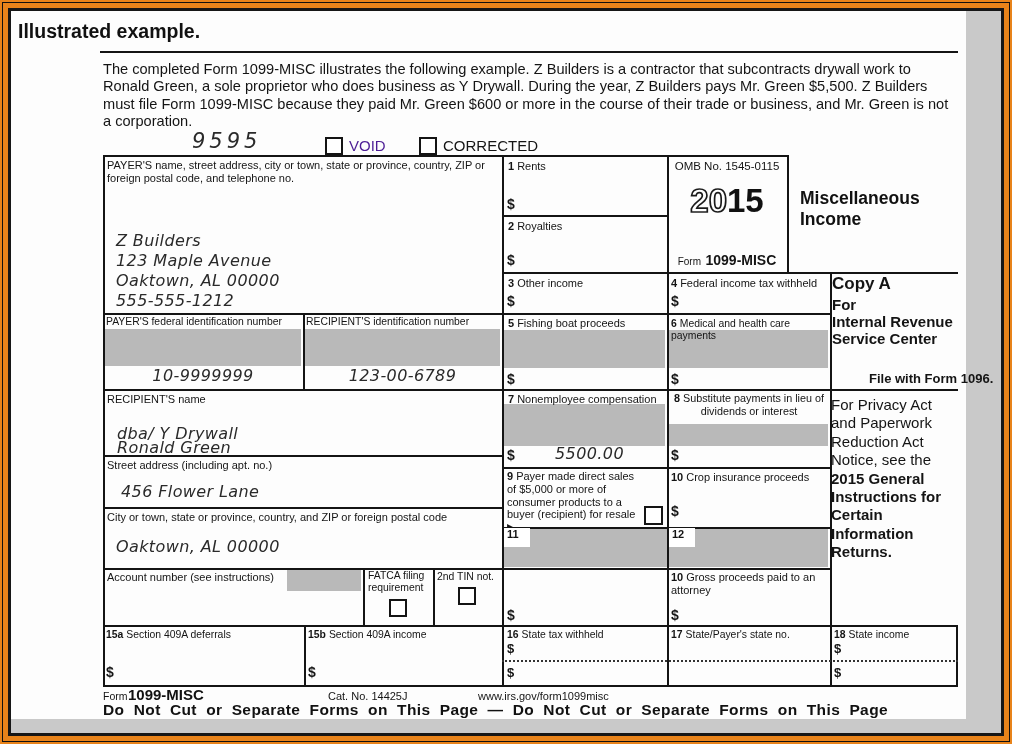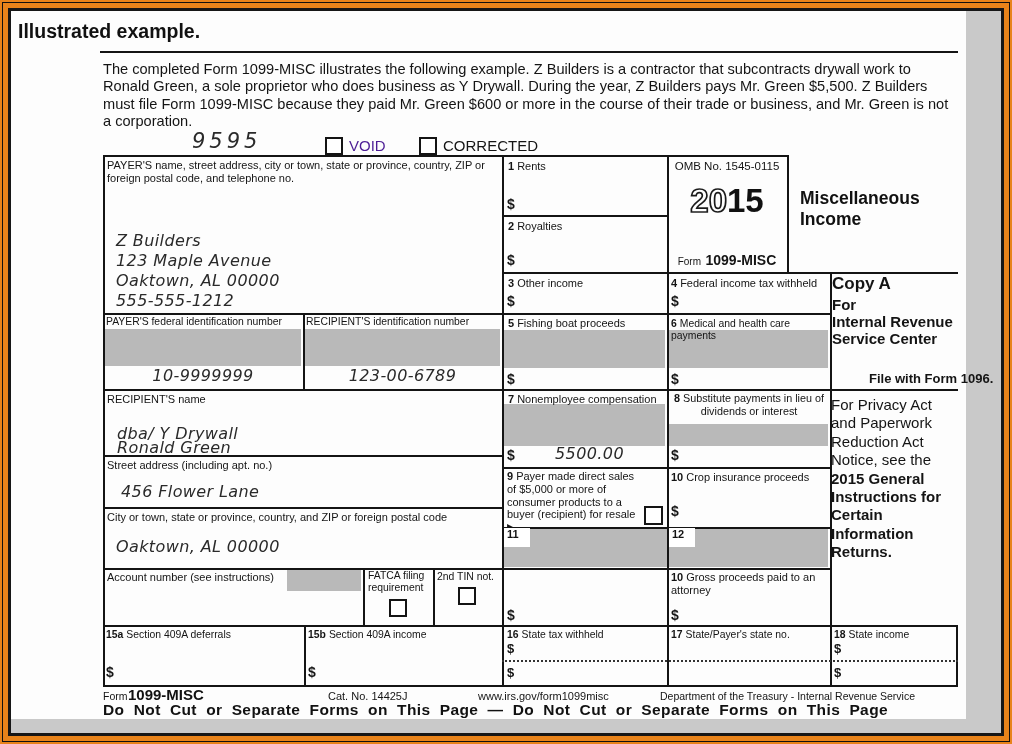--- a/index.html
+++ b/index.html
@@ -162,15 +162,14 @@
   <div class="abs dollar" style="left:507px;top:665px;font-size:13px;">$</div>
   <div class="abs lbl sm" style="left:671px;top:629px;"><span class="num">17</span><span>State/Payer's state no.</span></div>
   <div class="abs lbl sm" style="left:834px;top:629px;"><span class="num">18</span><span>State income</span></div>
   <div class="abs dollar" style="left:834px;top:641px;font-size:13px;">$</div>
   <div class="abs dollar" style="left:834px;top:665px;font-size:13px;">$</div>
 
   <div class="abs" style="left:103px;top:690px;font-size:10.5px;color:#141414;">Form</div>
   <div class="abs bold" style="left:128px;top:686px;font-size:15px;color:#111;">1099-MISC</div>
   <div class="abs" style="left:328px;top:690px;font-size:11px;color:#141414;">Cat. No. 14425J</div>
   <div class="abs" style="left:478px;top:690px;font-size:11px;color:#141414;">www.irs.gov/form1099misc</div>
-  <div class="abs right" style="left:660px;top:690px;width:298px;font-size:10.5px;color:#141414;">Department of the Treasury - Internal Revenue Service</div>
   <div class="abs bold" style="left:103px;top:701px;width:857px;font-size:15.5px;letter-spacing:0.4px;word-spacing:4.5px;color:#111;">Do Not Cut or Separate Forms on This Page — Do Not Cut or Separate Forms on This Page</div>
 </div>
 
 </body></html>

